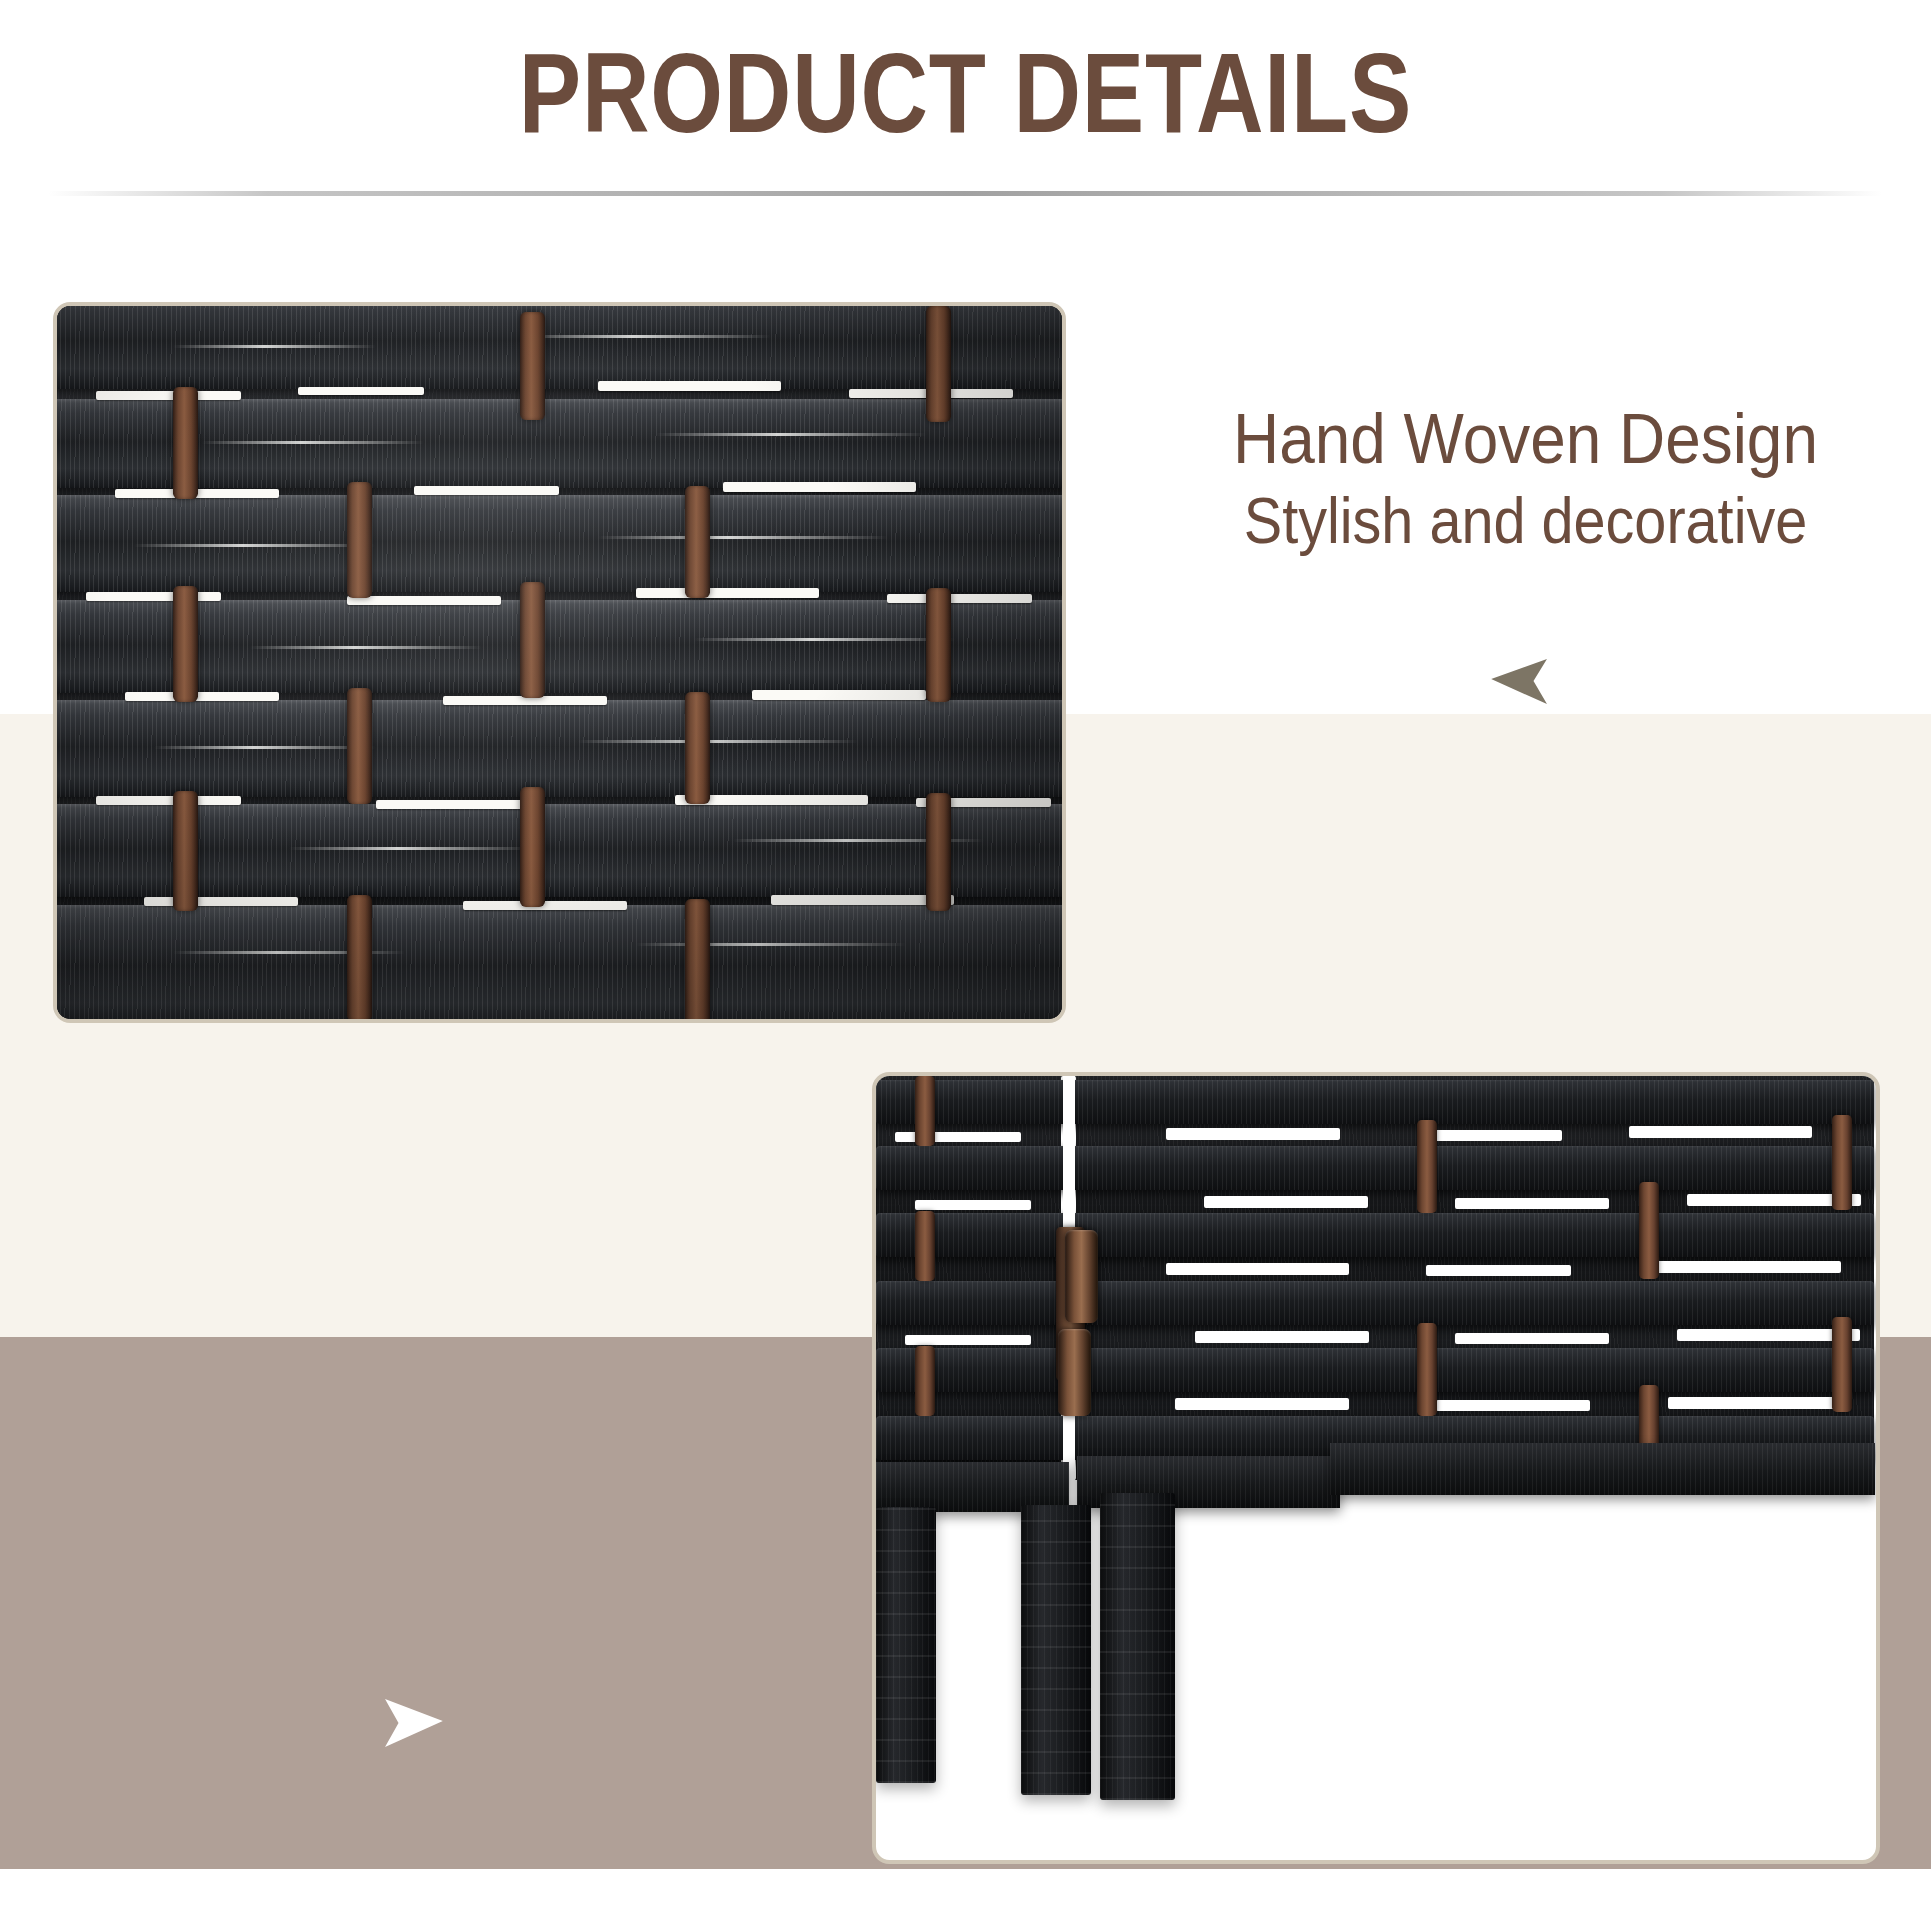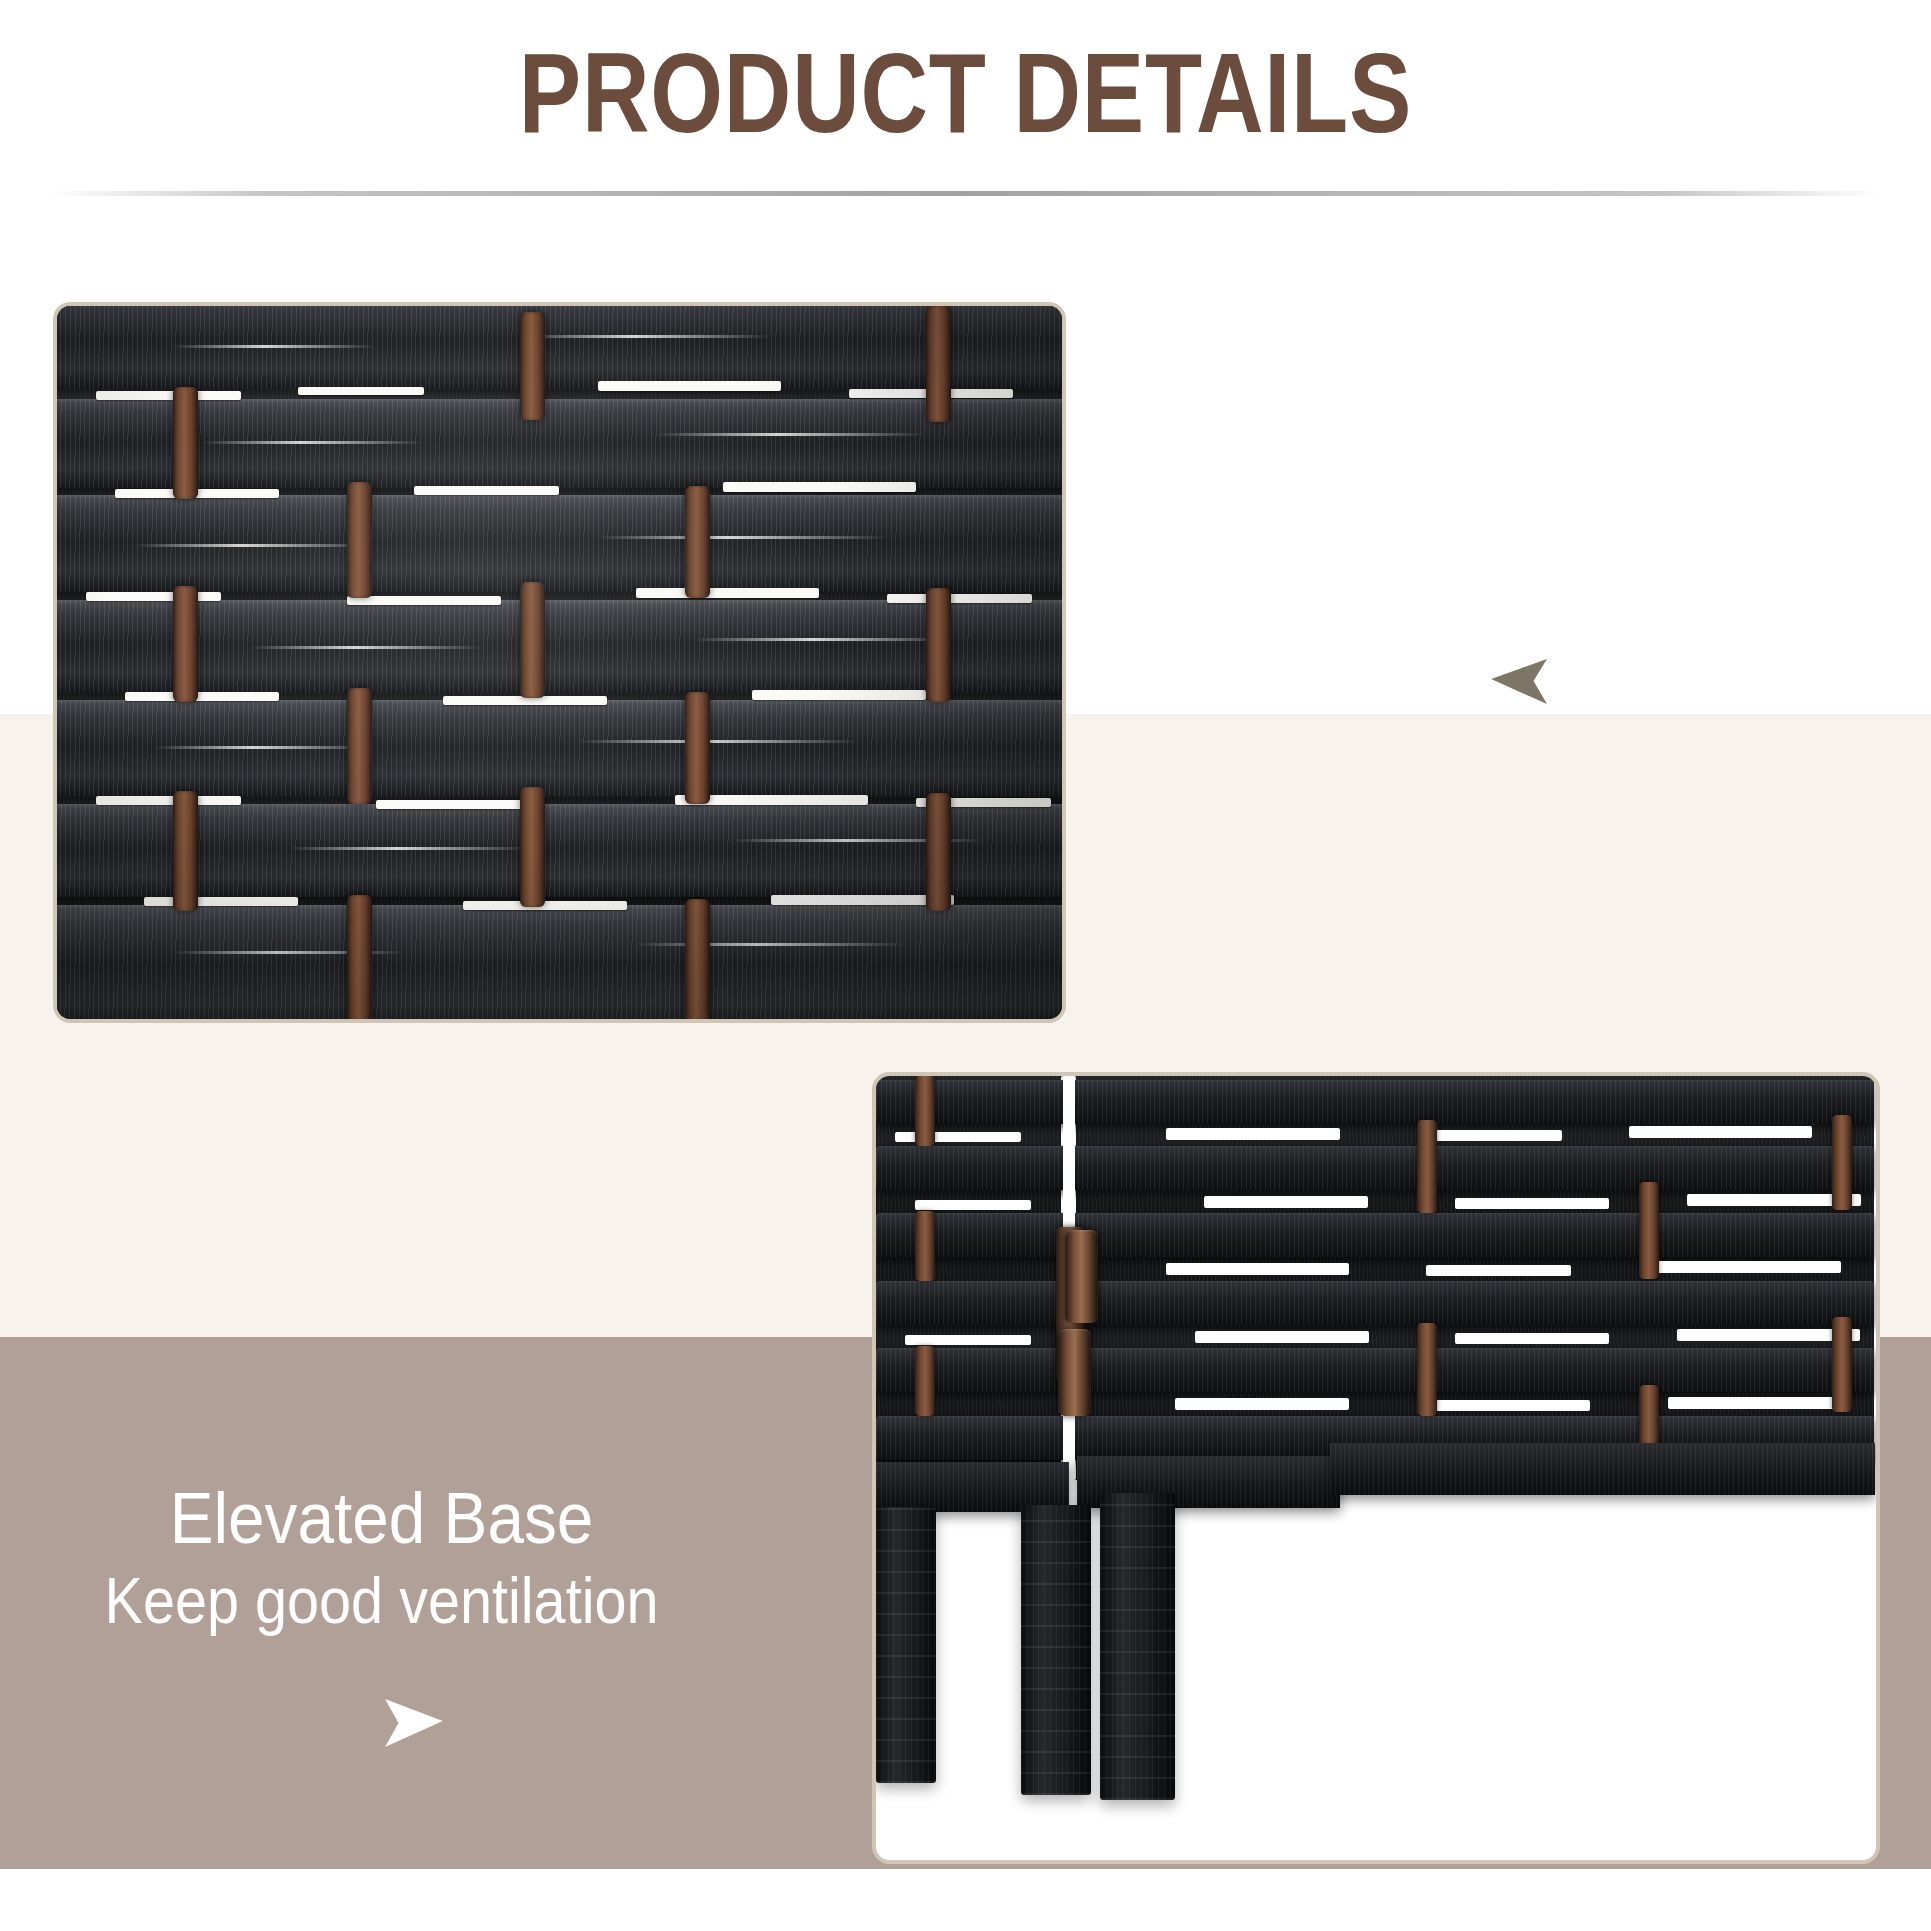--- a/index.html
+++ b/index.html
@@ -320,30 +320,30 @@
       <div class="rail" style="left:201px;top:380px;width:263px;height:52px;"></div>
       <div class="rail" style="left:454px;top:367px;width:545px;height:52px;"></div>
 
       <div class="leg" style="left:145px;top:429px;width:70px;height:290px;"></div>
       <div class="leg" style="left:224px;top:417px;width:75px;height:307px;"></div>
       <div class="leg" style="left:0px;top:431px;width:60px;height:276px;"></div>
 
     </div>
   </div>
 
+  <div class="feature" id="feature-hand-woven">
+    <div class="headline">Hand Woven Design</div>
+    <div class="sub">Stylish and decorative</div>
+  </div>
   <div class="arrow" id="arrow-left-marker">
     <svg width="68" height="50" viewBox="0 0 70 52" xmlns="http://www.w3.org/2000/svg">
       <path d="M4 23 L62 2 L48 25 L62 49 Z" fill="#7d7565"></path>
     </svg>
   </div>
 
-  <div class="feature" id="feature-elevated-base">
-    <div class="headline">Elevated Base</div>
-    <div class="sub">Keep good ventilation</div>
-  </div>
   <div class="arrow" id="arrow-right-marker">
     <svg width="70" height="52" viewBox="0 0 72 54" xmlns="http://www.w3.org/2000/svg">
       <path d="M68 25 L8 2 L22 27 L8 52 Z" fill="#ffffff"></path>
     </svg>
   </div>
 
 </div>
 
 
 </body></html>

